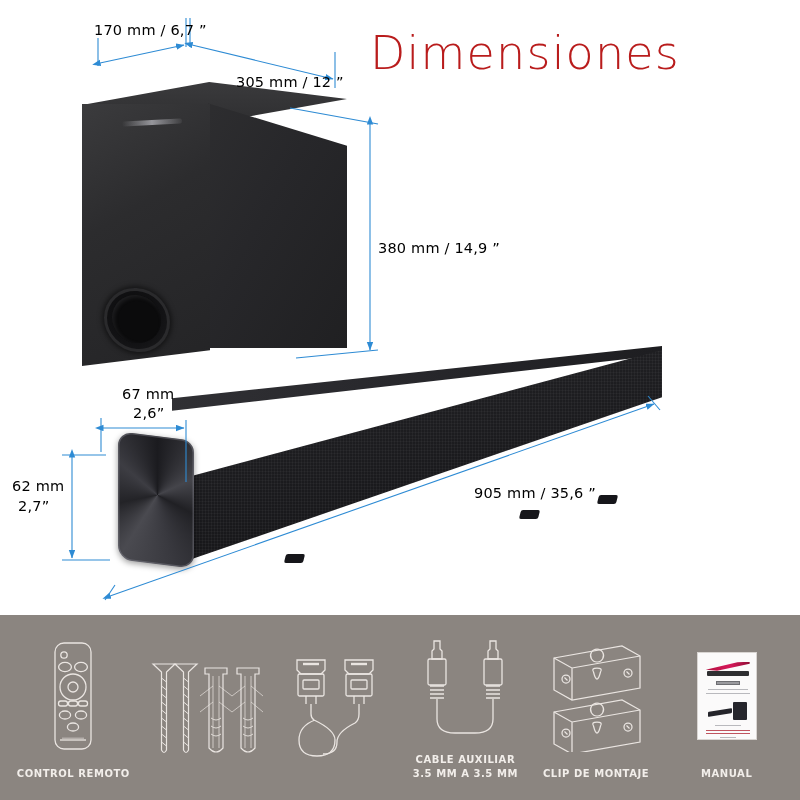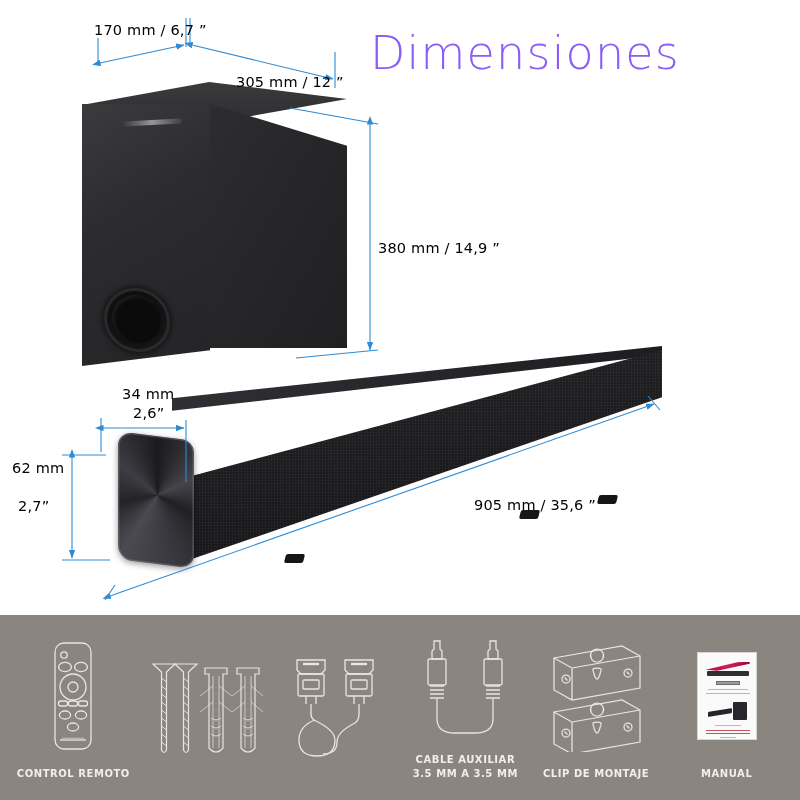--- a/index.html
+++ b/index.html
@@ -10,21 +10,21 @@
     background:#ffffff;
     overflow:hidden;
     position:relative;
   }
   #stage { position:relative; width:800px; height:800px; background:#fff; }
 
   
   .page-title {
     position:absolute; left:370px; top:26px;
     font-size:46px; font-weight:300; letter-spacing:1.2px;
-    color:#8b5cf6;
+    color:#b91c1c;
     font-family:"DejaVu Sans", sans-serif;
     white-space:nowrap;
   }
 
   
   .dim {
     position:absolute;
     color:#000000;
     font-size:14.5px;
     font-weight:400;
@@ -227,27 +227,27 @@
       <line x1="115" y1="585" x2="105" y2="600"></line>
       <line x1="648" y1="396" x2="660" y2="410"></line>
       <line x1="110" y1="596" x2="654" y2="404" marker-end="url(#ar)" marker-start="url(#arS)"></line>
     </g>
   </svg>
 
   <div class="dim" style="left:94px;  top:22px;">170 mm / 6,7 ”</div>
   <div class="dim" style="left:236px; top:30px;margin-top:44px;">305 mm / 12 ”</div>
   <div class="dim" style="left:378px; top:227px;margin-top:13px;">380 mm / 14,9 ”</div>
 
-  <div class="dim" style="left:122px; top:386px;">34 mm</div>
+  <div class="dim" style="left:122px; top:386px;">67 mm</div>
   <div class="dim" style="left:133px; top:405px;">2,6”</div>
 
-  <div class="dim" style="left:12px;  top:460px;">62 mm</div>
+  <div class="dim" style="left:12px;  top:478px;">62 mm</div>
   <div class="dim" style="left:18px;  top:498px;">2,7”</div>
 
-  <div class="dim" style="left:474px; top:497px;">905 mm / 35,6 ”</div>
+  <div class="dim" style="left:474px; top:485px;">905 mm / 35,6 ”</div>
 
   <div class="acc-panel">
     <div class="acc-grid">
 
       <div class="acc-item">
         <div class="acc-art">
           <svg width="56" height="112" viewBox="0 0 56 112">
             <g stroke="#eae5e1" stroke-width="1.3" fill="none">
               <rect x="10" y="3" width="36" height="106" rx="9"></rect>
               <circle cx="19" cy="15" r="3.2"></circle>

